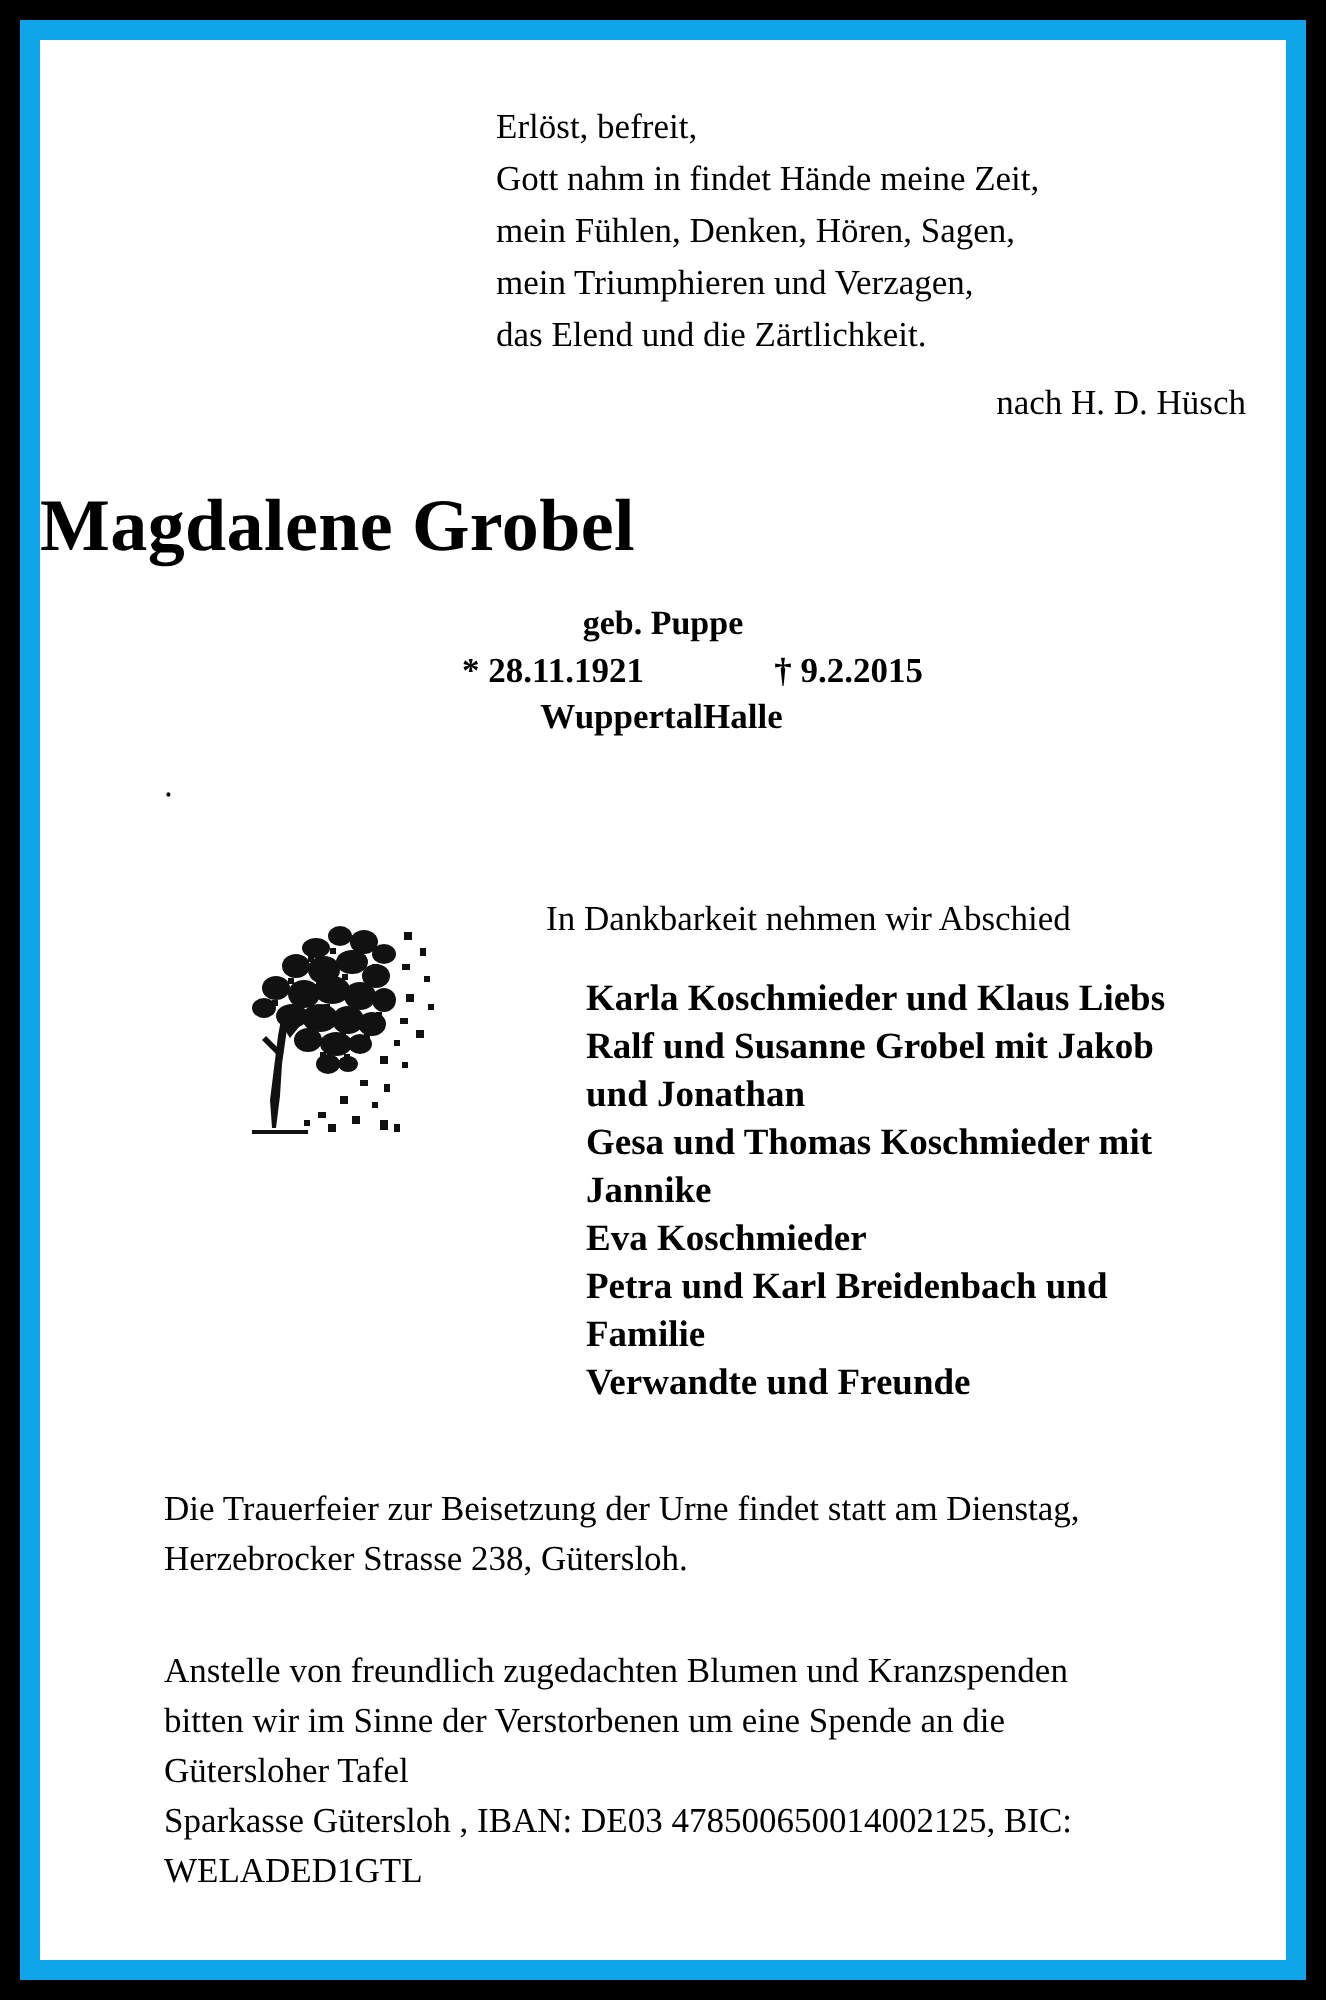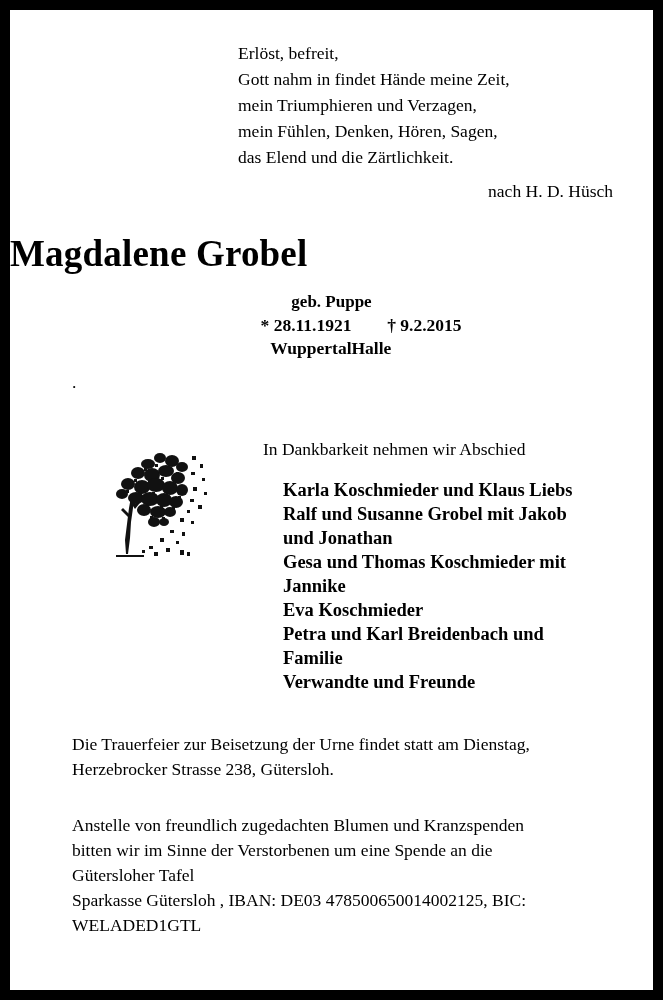--- a/index.html
+++ b/index.html
@@ -13,23 +13,23 @@
     font-family: "Liberation Serif", "DejaVu Serif", serif;
     color: #000000;
     overflow: hidden;
   }
 
   .notice {
     position: relative;
     box-sizing: border-box;
     width: 663px;
     height: 1000px;
-    background: #f9a8d4;
+    background: #0ea5e9;
     border: 10px solid #000000;
-    padding: 0;
+    padding: 10px;
   }
 
   .inner {
     position: relative;
     width: 100%;
     height: 100%;
     background: #ffffff;
   }
 
   
@@ -86,21 +86,21 @@
     font-size: 17.5px;
     font-weight: bold;
     line-height: 23px;
   }
   .dates-row {
     display: block;
   }
   .dates .col-a {
     display: inline-block;
     width: 150px;
-    text-align: right;
+    text-align: center;
   }
   .dates .col-b {
     display: inline-block;
     width: 110px;
     text-align: right;
   }
   .dates-row.places .col-a {
     text-align: right;
   }
   .dates-row.places .col-b {
@@ -171,22 +171,22 @@
 </style>
 </head>
 <body>
 
 <div class="notice">
   <div class="inner">
 
     <div class="poem">
       <div class="poem-line">Erlöst, befreit,</div>
       <div class="poem-line">Gott nahm in findet Hände meine Zeit,</div>
+      <div class="poem-line">mein Fühlen, Denken, Hören, Sagen,</div>
       <div class="poem-line">mein Triumphieren und Verzagen,</div>
-      <div class="poem-line">mein Fühlen, Denken, Hören, Sagen,</div>
       <div class="poem-line">das Elend und die Zärtlichkeit.</div>
     </div>
     <div class="poem-attrib">nach H. D. Hüsch</div>
 
     <div class="name">Magdalene Grobel</div>
     <div class="maiden">geb. Puppe</div>
 
     <div class="dates">
       <span class="dates-row">
         <span class="col-a"><span>*</span> <span>28.11.1921</span></span><span class="col-b"><span>†</span> <span>9.2.2015</span></span>

